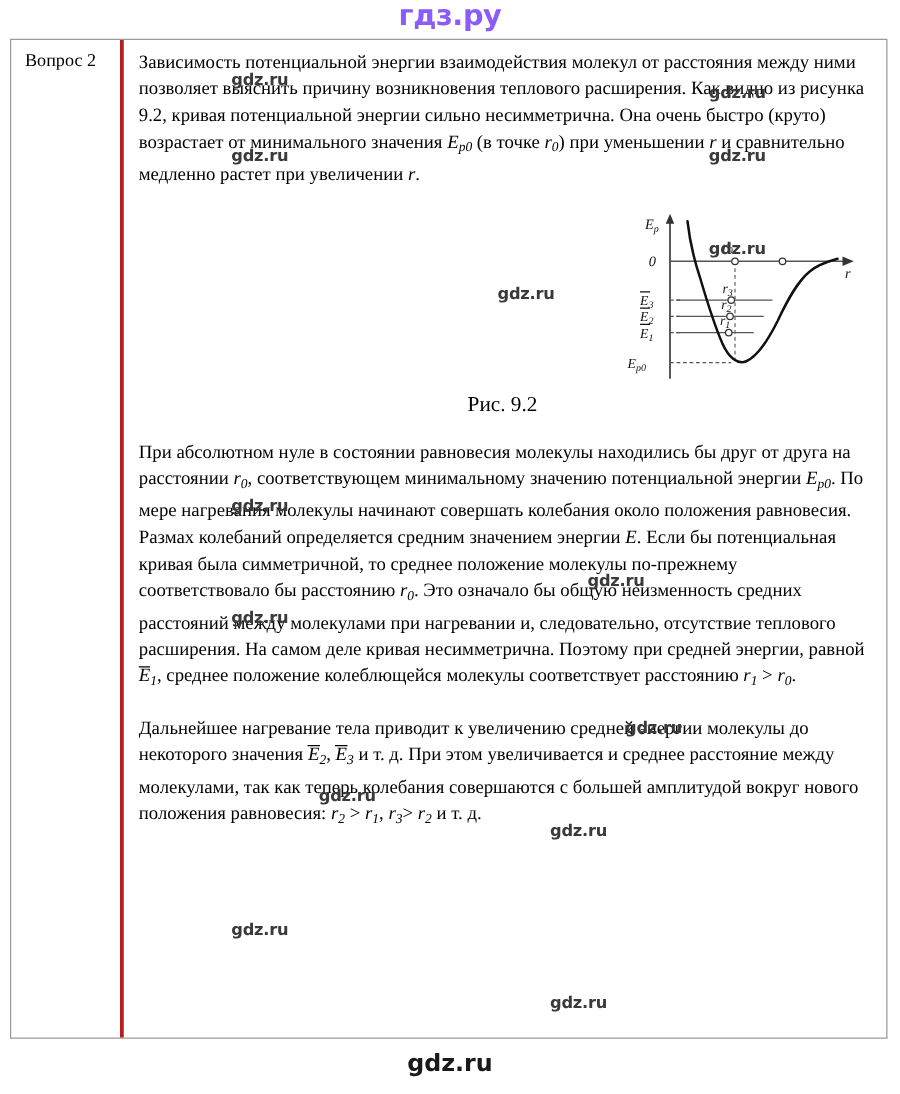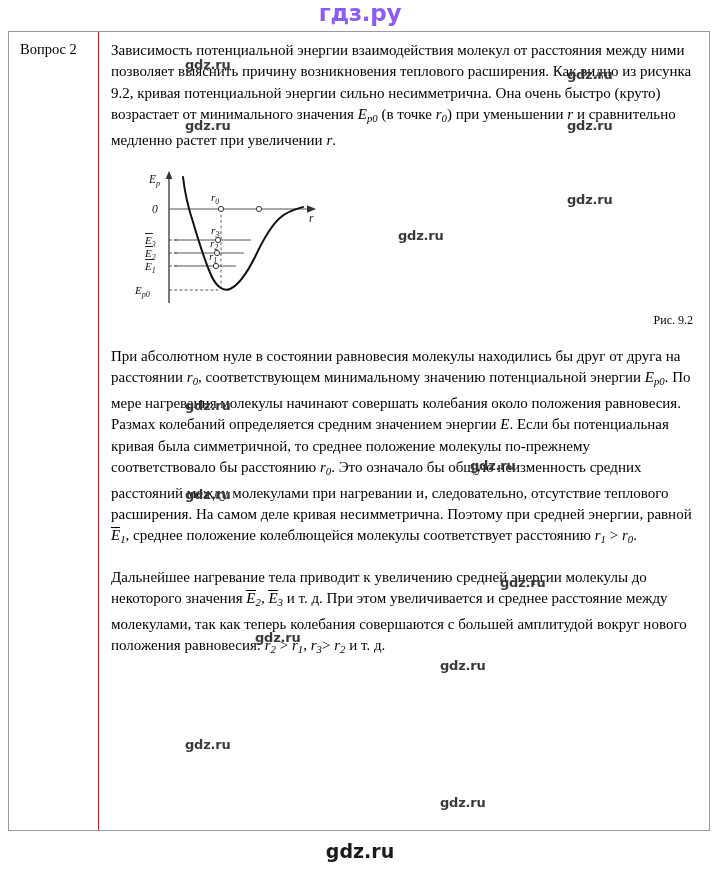--- a/index.html
+++ b/index.html
@@ -41,21 +41,21 @@
     width: 702px;
     height: 800px;
     border: 1px solid #9a9a9a;
     border-collapse: collapse;
     box-sizing: border-box;
     display: flex;
   }
   .col-label {
     width: 90px;
     min-width: 90px;
-    border-right: 1px solid #b91c1c;
+    border-right: 3px solid #b91c1c;
     box-sizing: border-box;
     padding: 9px 0 0 11px;
     font-size: 14.5px;
   }
   .col-body {
     flex: 1;
     box-sizing: border-box;
     padding: 8px 16px 0 12px;
     position: relative;
   }
@@ -70,31 +70,31 @@
   p.para:last-child { margin-bottom: 0; }
 
   i.var { font-style: italic; font-family: "Liberation Serif", serif; }
   sub  { font-size: 0.72em; vertical-align: -0.28em; }
   .ovl { border-top: 1px solid #000; padding-top: 0px; display: inline-block;
          line-height: 1em; }
 
   
   .figure-wrap {
     margin: 6px 0 2px 0;
-    text-align: left;
+    text-align: right;
   }
   .figure-inner {
     display: inline-block;
     position: relative;
     width: 215px;
     height: 140px;
   }
   .figure-caption {
-    text-align: right;
-    font-size: 12px;
+    text-align: center;
+    font-size: 17px;
     margin: 2px 0 18px 0;
   }
 
   
   .wm {
     position: absolute;
     font-family: "DejaVu Sans", "Liberation Sans", sans-serif;
     font-weight: bold;
     font-size: 13px;
     color: #3a3a3a;

